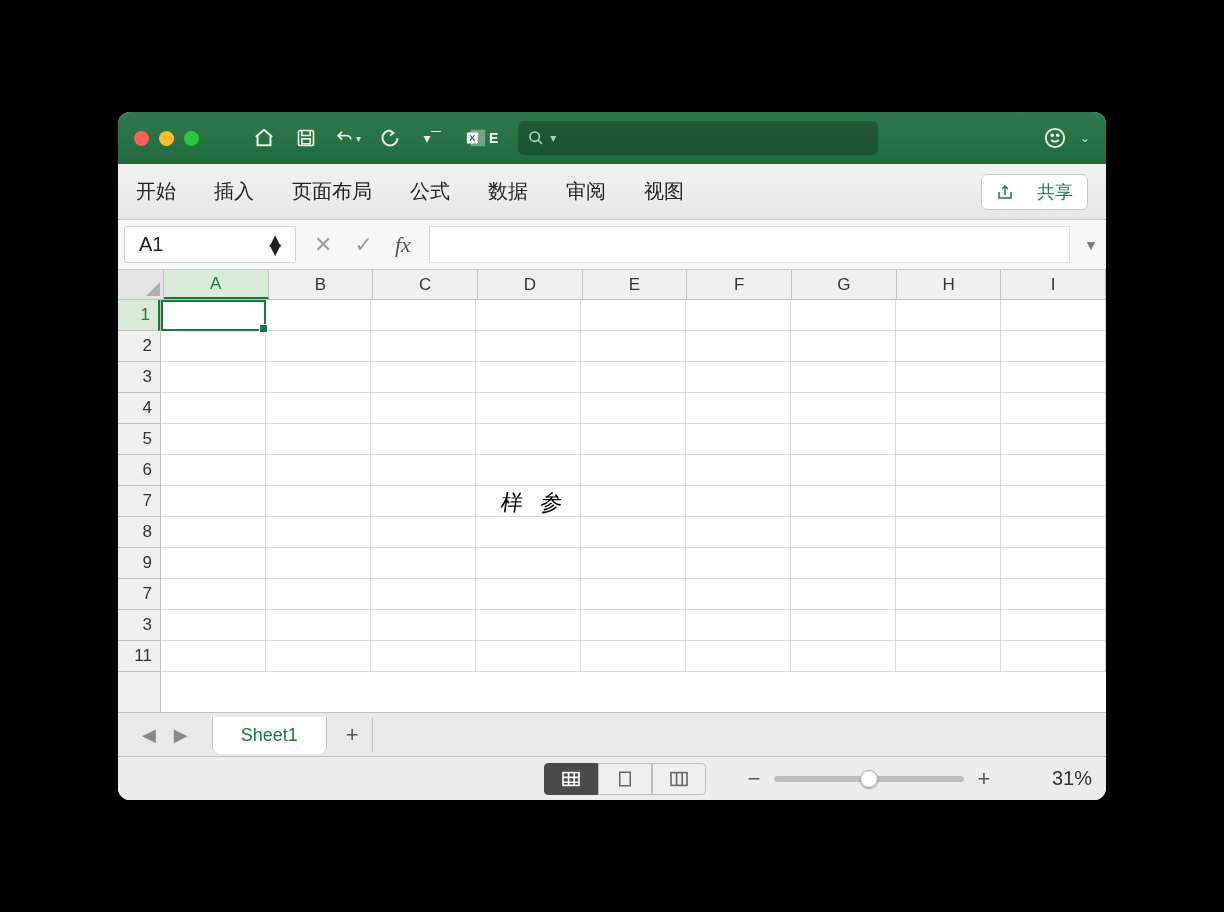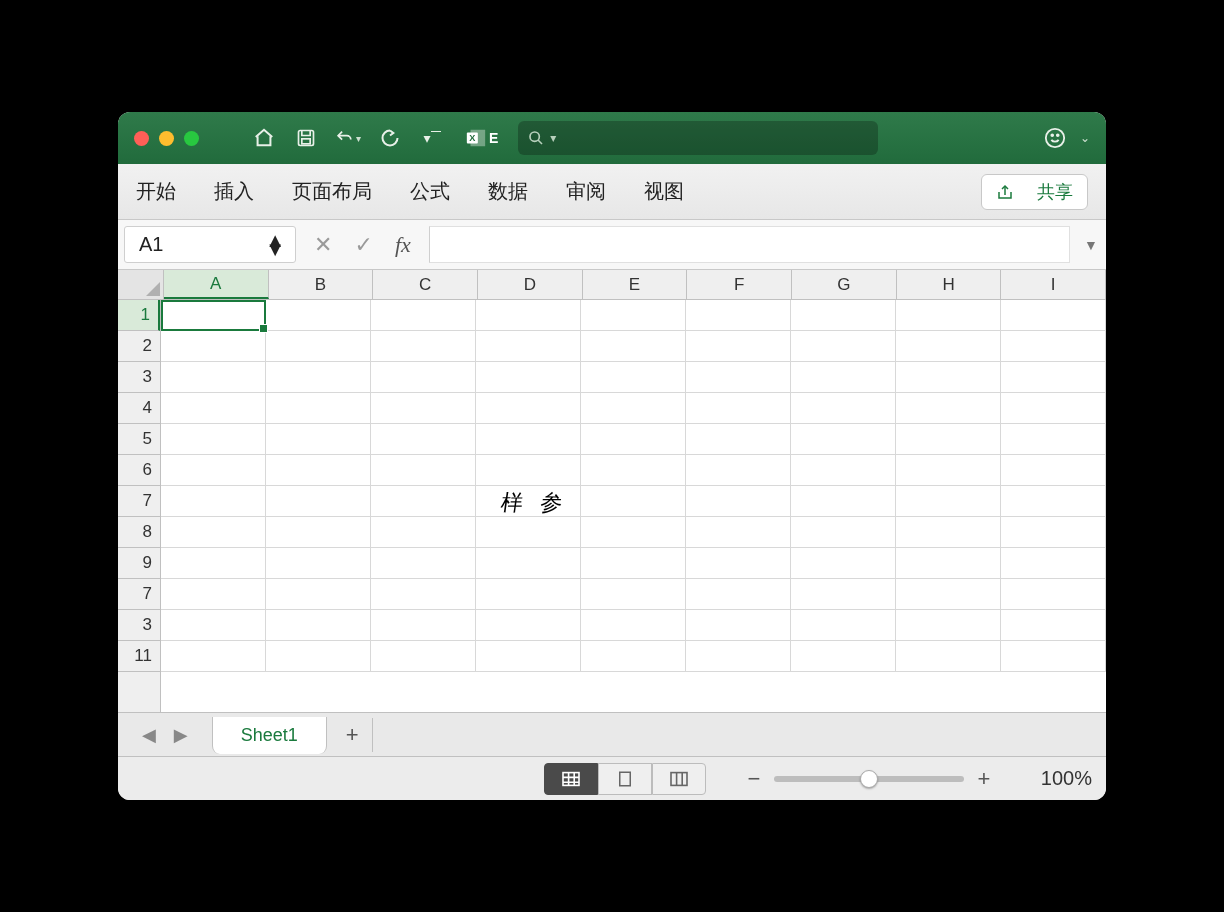--- a/index.html
+++ b/index.html
@@ -547,16 +547,16 @@
           </svg>
       </div>
     </div>
     <div class="zoom-group">
       <span class="zoom-btn">−</span>
       <div class="zoom-slider">
         <div class="zoom-thumb"></div>
       </div>
       <span class="zoom-btn">+</span>
     </div>
-    <span class="zoom-label">100%</span>
+    <span class="zoom-label">31%</span>
   </div>
 
 </div>
 
 </body></html>

